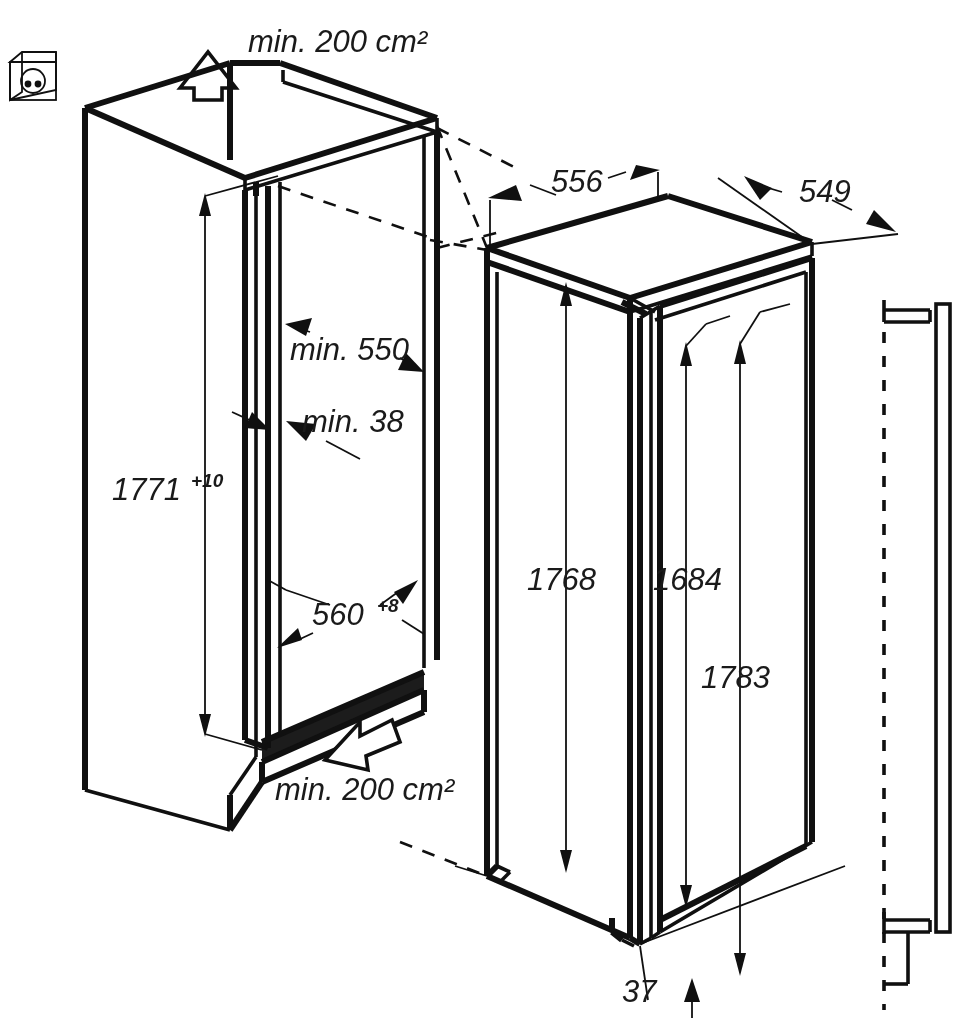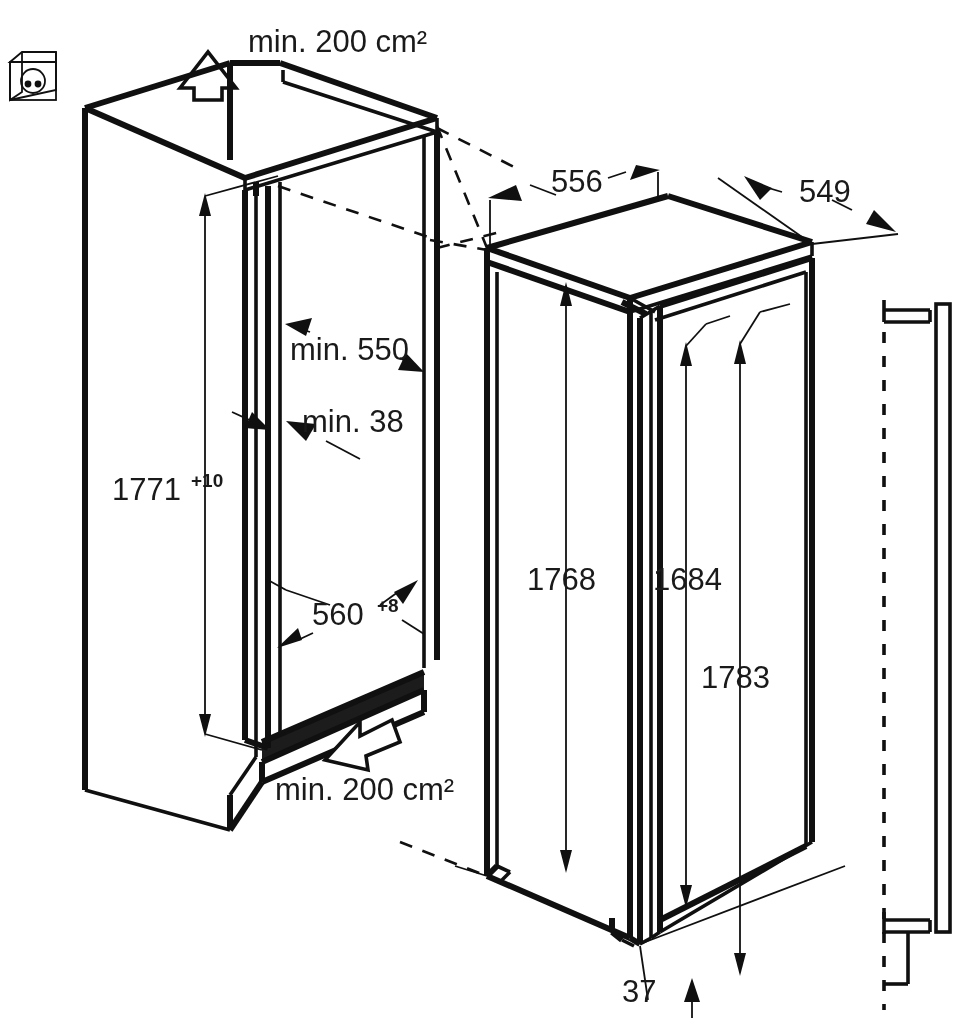--- a/index.html
+++ b/index.html
@@ -9,20 +9,21 @@
   }
   body {
     font-family: "Liberation Sans", sans-serif;
   }
   #stage {
     position: relative;
     width: 964px;
     height: 1024px;
     background: #ffffff;
     overflow: hidden;
+    font-style: italic;
   }
   #drawing {
     position: absolute;
     left: 0;
     top: 0;
     width: 964px;
     height: 1024px;
   }
   .dimtext-sup {
     font-family: "Liberation Sans", sans-serif;

